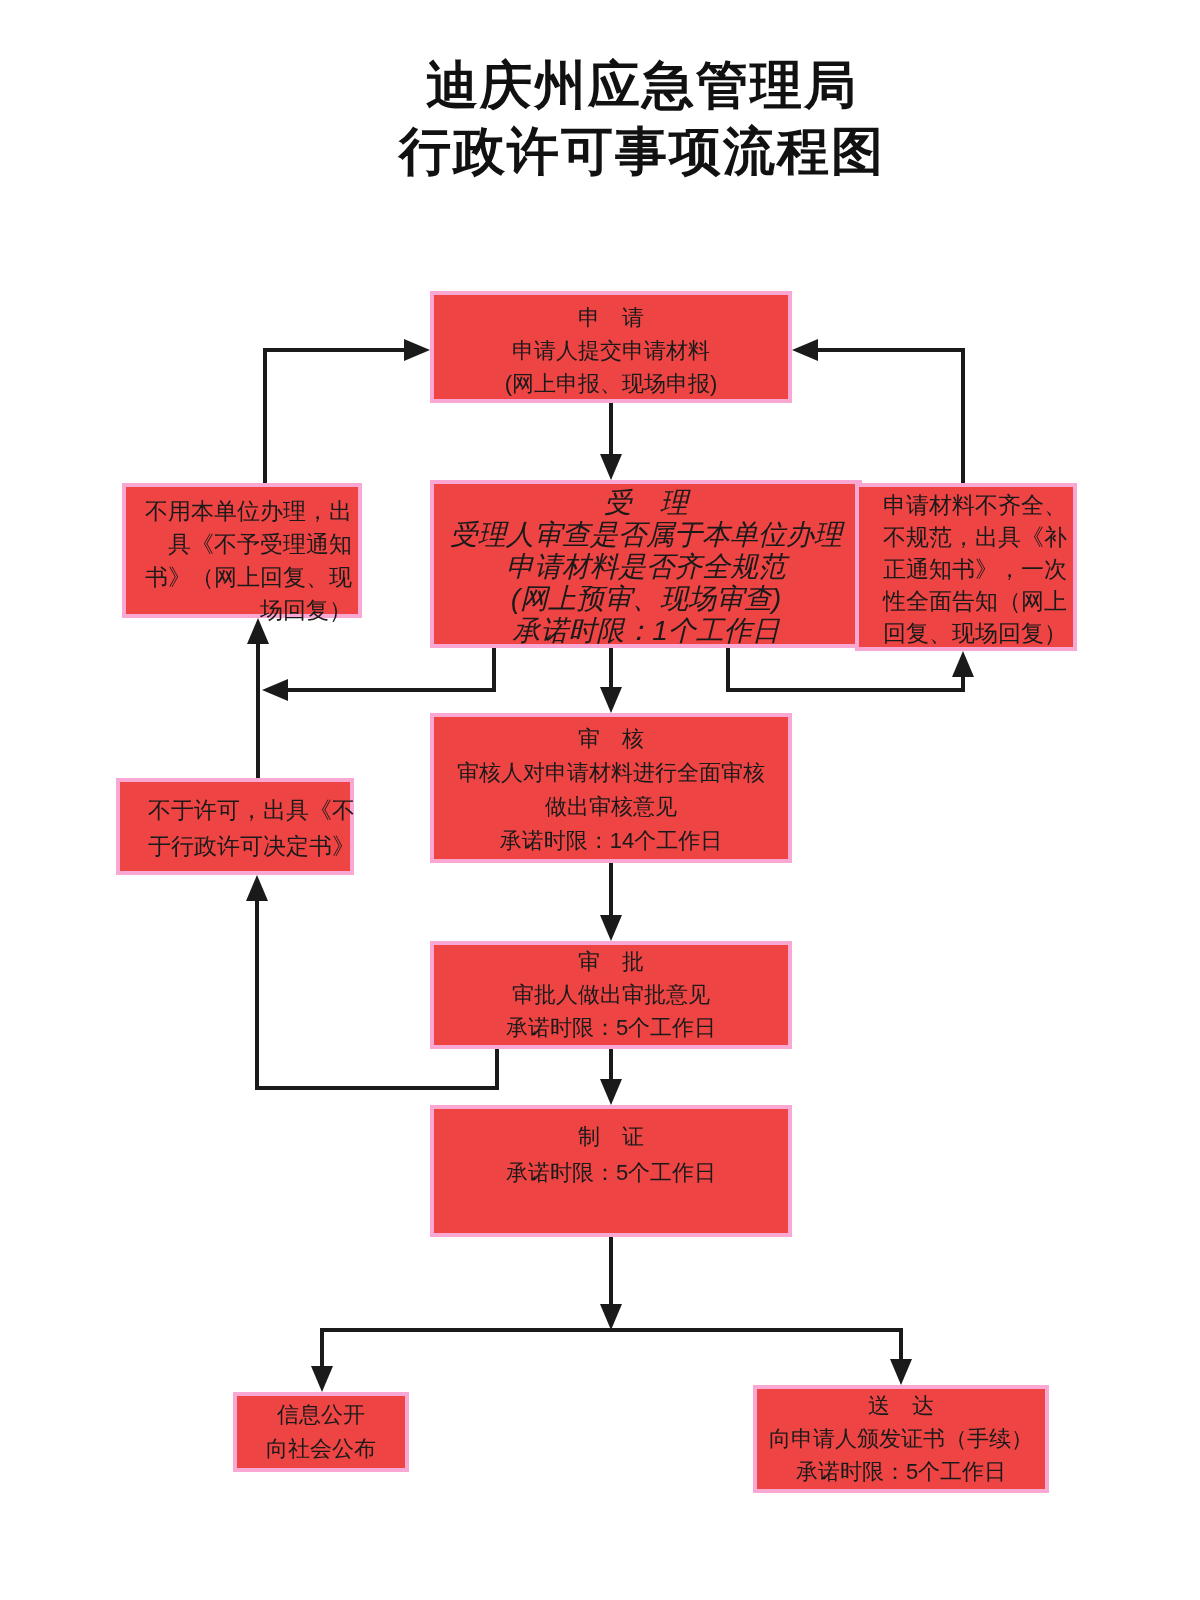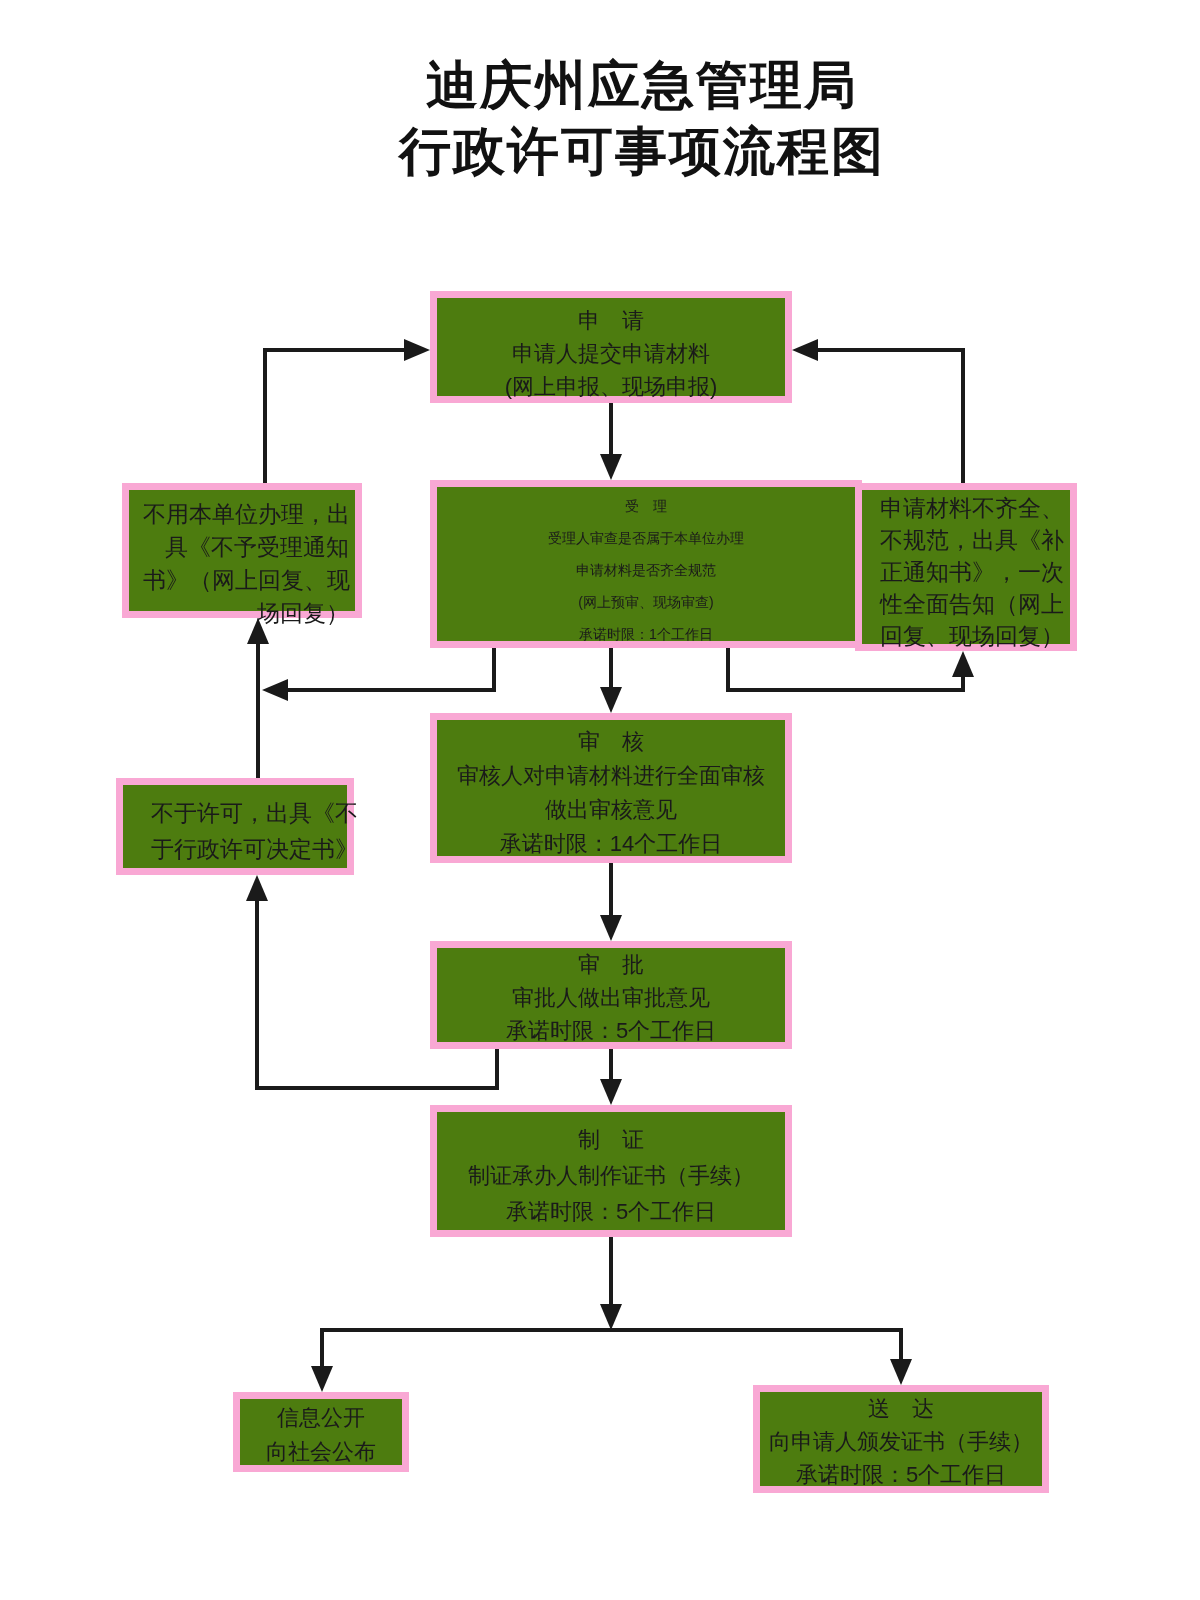--- a/index.html
+++ b/index.html
@@ -7,29 +7,29 @@
     position:relative;width:1200px;height:1600px;background:#ffffff;
     font-family:"Liberation Sans","DejaVu Sans",sans-serif;color:#1a1a1a;
     overflow:hidden;
   }
   #connectors{position:absolute;left:0;top:0;width:1200px;height:1600px;}
   .title{
     position:absolute;left:0;top:52px;width:1200px;text-align:center;
     font-size:52px;line-height:66px;font-weight:900;letter-spacing:2px;color:#111;margin-left:42px;
   }
   .box{
-    position:absolute;box-sizing:border-box;border:7px solid #f9a8d4;background:#4d7c0f;
+    position:absolute;box-sizing:border-box;border:4px solid #f9a8d4;background:#ef4444;
   }
   .box .bx-line{white-space:nowrap;}
   .ctr{text-align:center;font-size:22px;line-height:33px;}
   .side{font-size:23px;line-height:33px;text-align:right;padding:8px 6px 0 14px;}
   .hd{font-weight:400;}
   
   #box-apply        {left:430px;top:291px;width:362px;height:112px;padding-top:6px;}
-  #box-accept       {left:430px;top:480px;width:432px;height:168px;padding-top:3px;font-size:14px;line-height:32px;}
+  #box-accept       {left:430px;top:480px;width:432px;height:168px;padding-top:3px;font-size:28px;line-height:32px;font-style:italic;}
   #box-reject       {left:122px;top:483px;width:240px;height:135px;}
   #box-supplement   {left:855px;top:483px;width:222px;height:168px;padding-top:2px;line-height:32px;}
   #box-review       {left:430px;top:713px;width:362px;height:150px;padding-top:5px;line-height:34px;}
   #box-denial       {left:116px;top:778px;width:238px;height:97px;padding-top:10px;line-height:36px;padding-left:28px;}
   #box-approval     {left:430px;top:941px;width:362px;height:108px;padding-top:0px;line-height:33px;}
   #box-certificate  {left:430px;top:1105px;width:362px;height:132px;padding-top:10px;line-height:36px;}
   #box-publicity    {left:233px;top:1392px;width:176px;height:80px;padding-top:2px;line-height:34px;}
   #box-delivery     {left:753px;top:1385px;width:296px;height:108px;padding-top:0px;line-height:33px;}
   .stroke{stroke:#1a1a1a;stroke-width:4;fill:none;}
   .head-fill{fill:#1a1a1a;stroke:none;}
@@ -150,21 +150,20 @@
   </div>
 
   <div class="box ctr" id="box-approval">
     <div class="bx-line hd">审　批</div>
     <div class="bx-line">审批人做出审批意见</div>
     <div class="bx-line">承诺时限：5个工作日</div>
   </div>
 
   <div class="box ctr" id="box-certificate">
     <div class="bx-line hd">制　证</div>
-    <div class="bx-line">制证承办人制作证书（手续）</div>
     <div class="bx-line">承诺时限：5个工作日</div>
   </div>
 
   <div class="box ctr" id="box-publicity">
     <div class="bx-line">信息公开</div>
     <div class="bx-line">向社会公布</div>
   </div>
 
   <div class="box ctr" id="box-delivery">
     <div class="bx-line hd">送　达</div>

